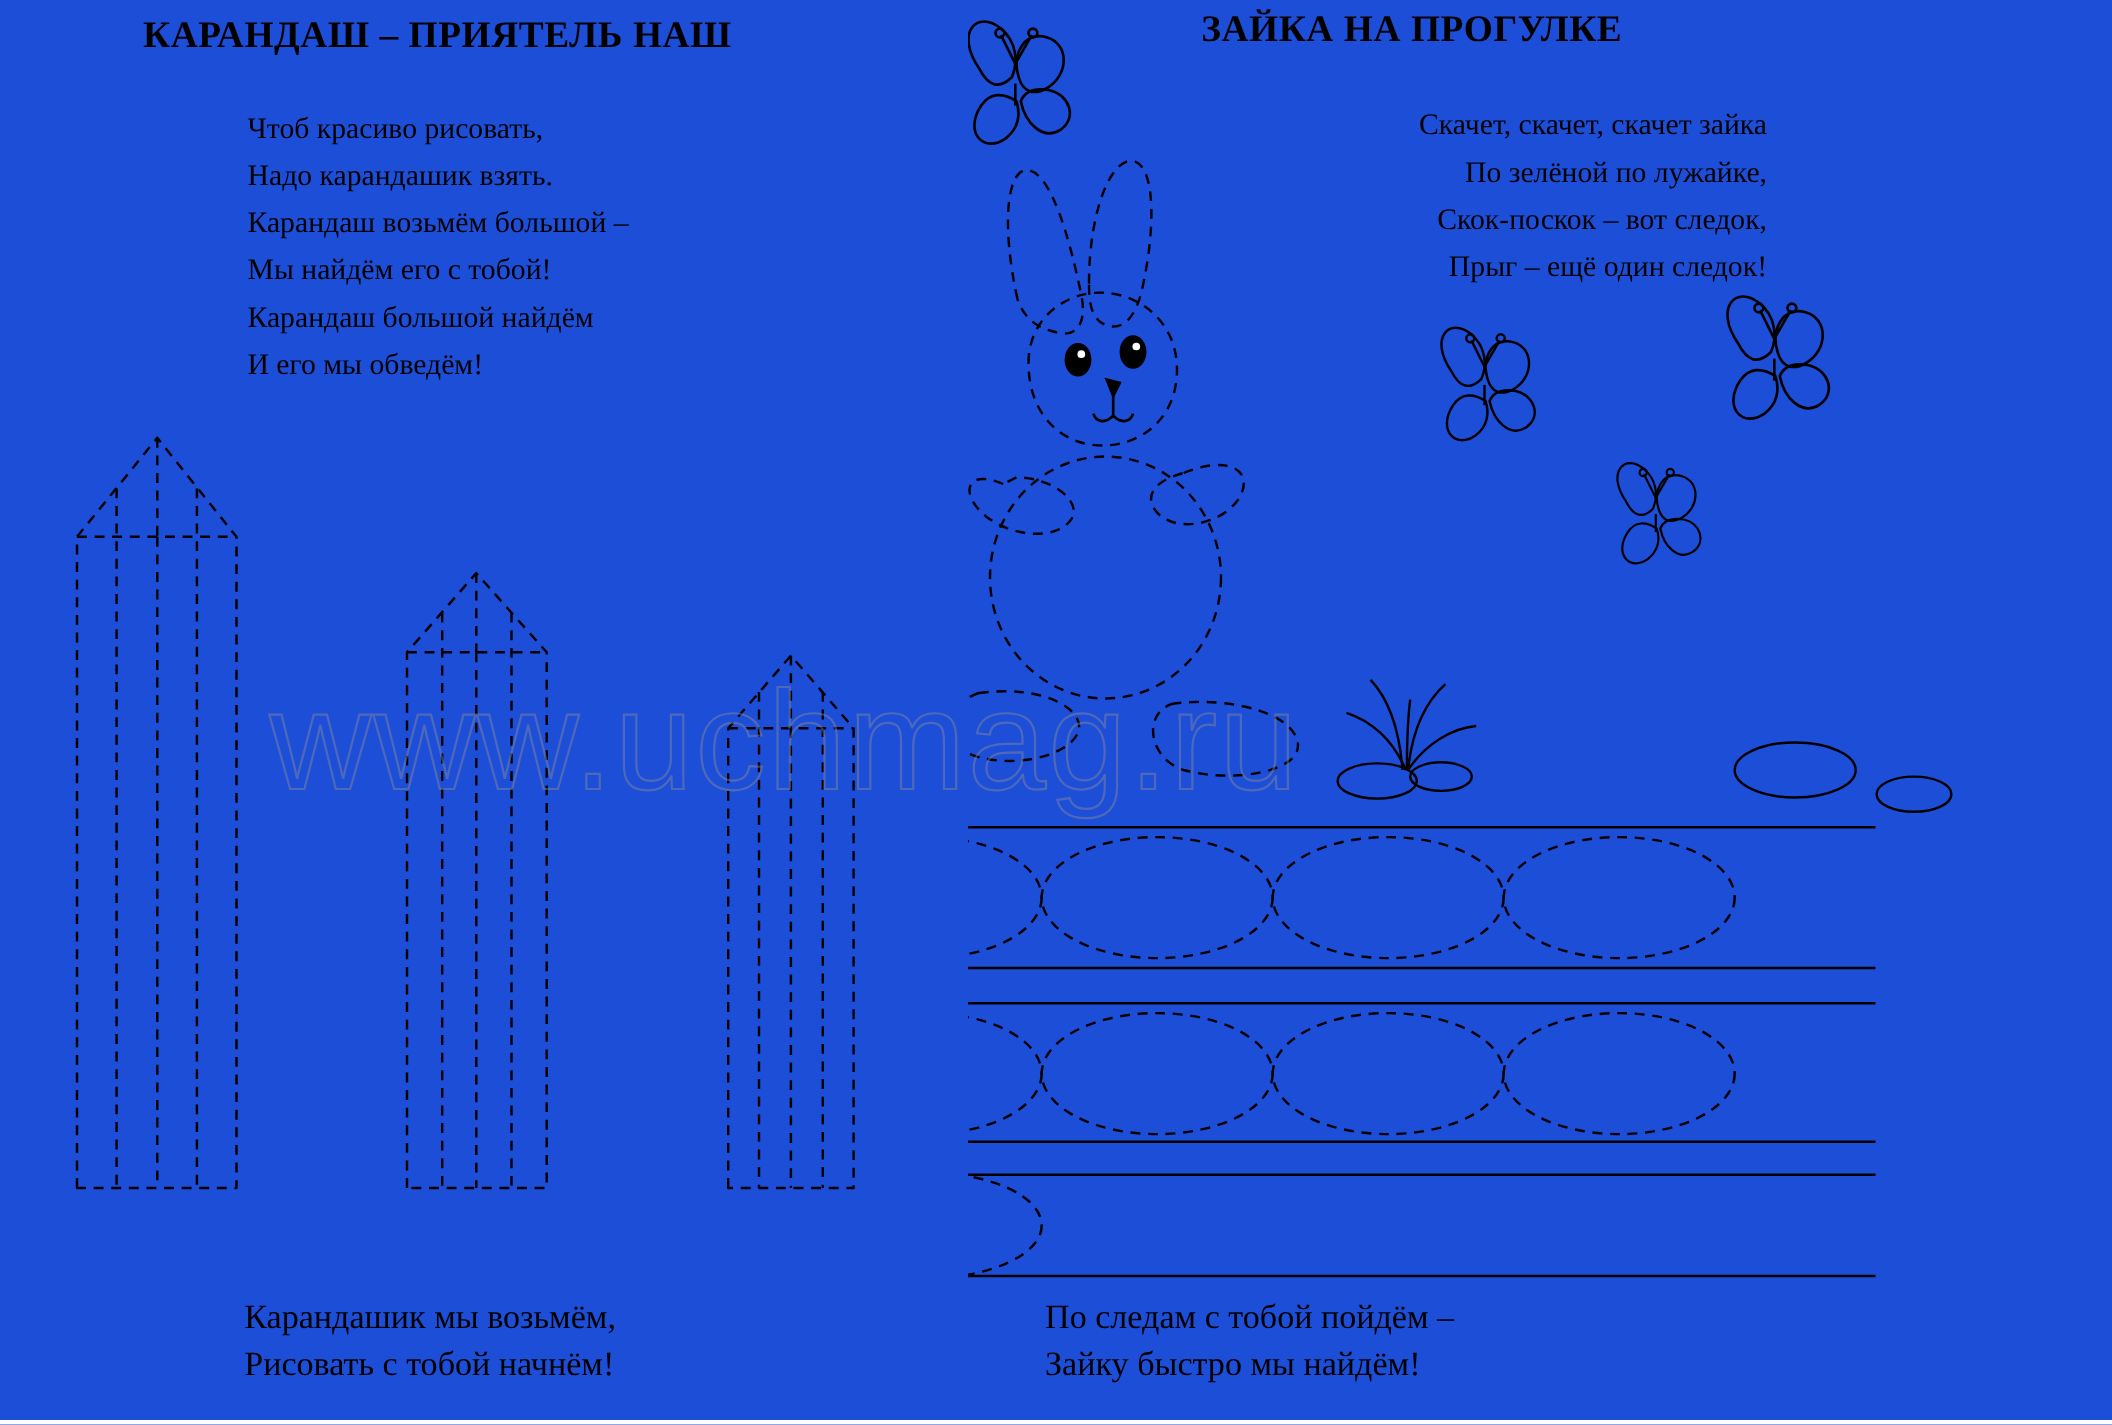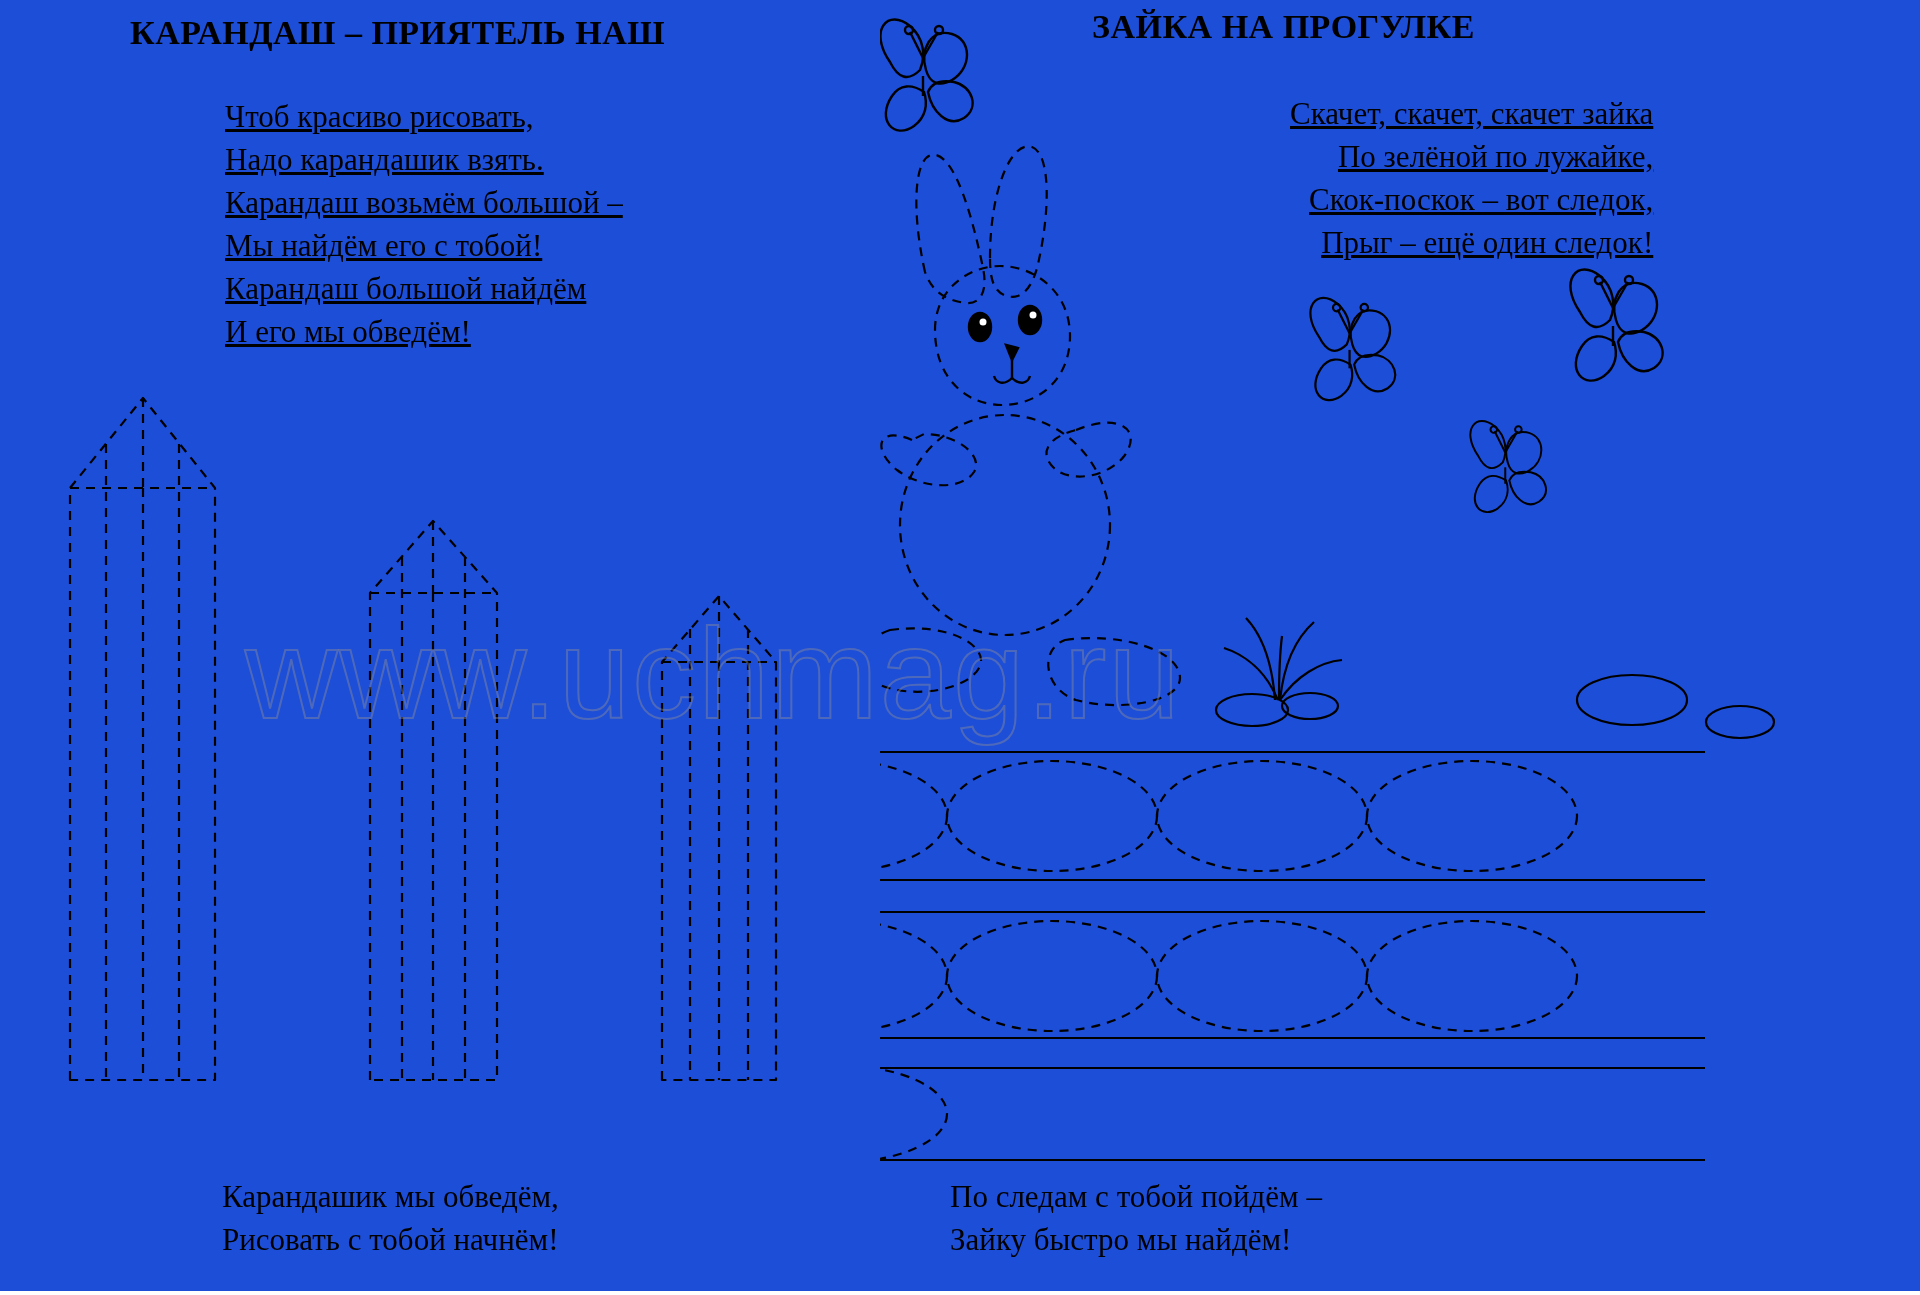--- a/index.html
+++ b/index.html
@@ -43,24 +43,23 @@
     top: 14px;
   }
   .title-right {
     position: absolute;
     left: 180px;
     top: 8px;
     margin-left: 32px;
   }
   .poem {
     font-family: "Liberation Serif", serif;
-    font-size: 31px;
+    font-size: 27px;
     line-height: 43px;
     white-space: pre-line;
-    text-decoration: underline;
   }
   .poem-left {
     position: absolute;
     left: 225px;
     top: 95px;
   }
   .poem-right {
     position: absolute;
     left: 410px;
     top: 92px;
@@ -115,21 +114,21 @@
 
     <div class="title title-left">КАРАНДАШ – ПРИЯТЕЛЬ НАШ</div>
 
     <div class="poem poem-left">Чтоб красиво рисовать,
 Надо карандашик взять.
 Карандаш возьмём большой –
 Мы найдём его с тобой!
 Карандаш большой найдём
 И его мы обведём!</div>
 
-    <div class="poem-bottom-left">Карандашик мы обведём,
+    <div class="poem-bottom-left">Карандашик мы возьмём,
 Рисовать с тобой начнём!</div>
 
     <svg class="svg-layer" width="880" height="1295" viewBox="0 0 880 1295">
       <g fill="none" stroke="#000" stroke-width="2.2" stroke-dasharray="9 7" stroke-linejoin="round">
 
         <g>
           <path d="M70 1080 L70 488 L143 398 L215 488 L215 1080 Z"></path>
           <path d="M70 488 L215 488"></path>
           <path d="M143 398 L143 488"></path>
           <path d="M106 444 L106 1080"></path>

